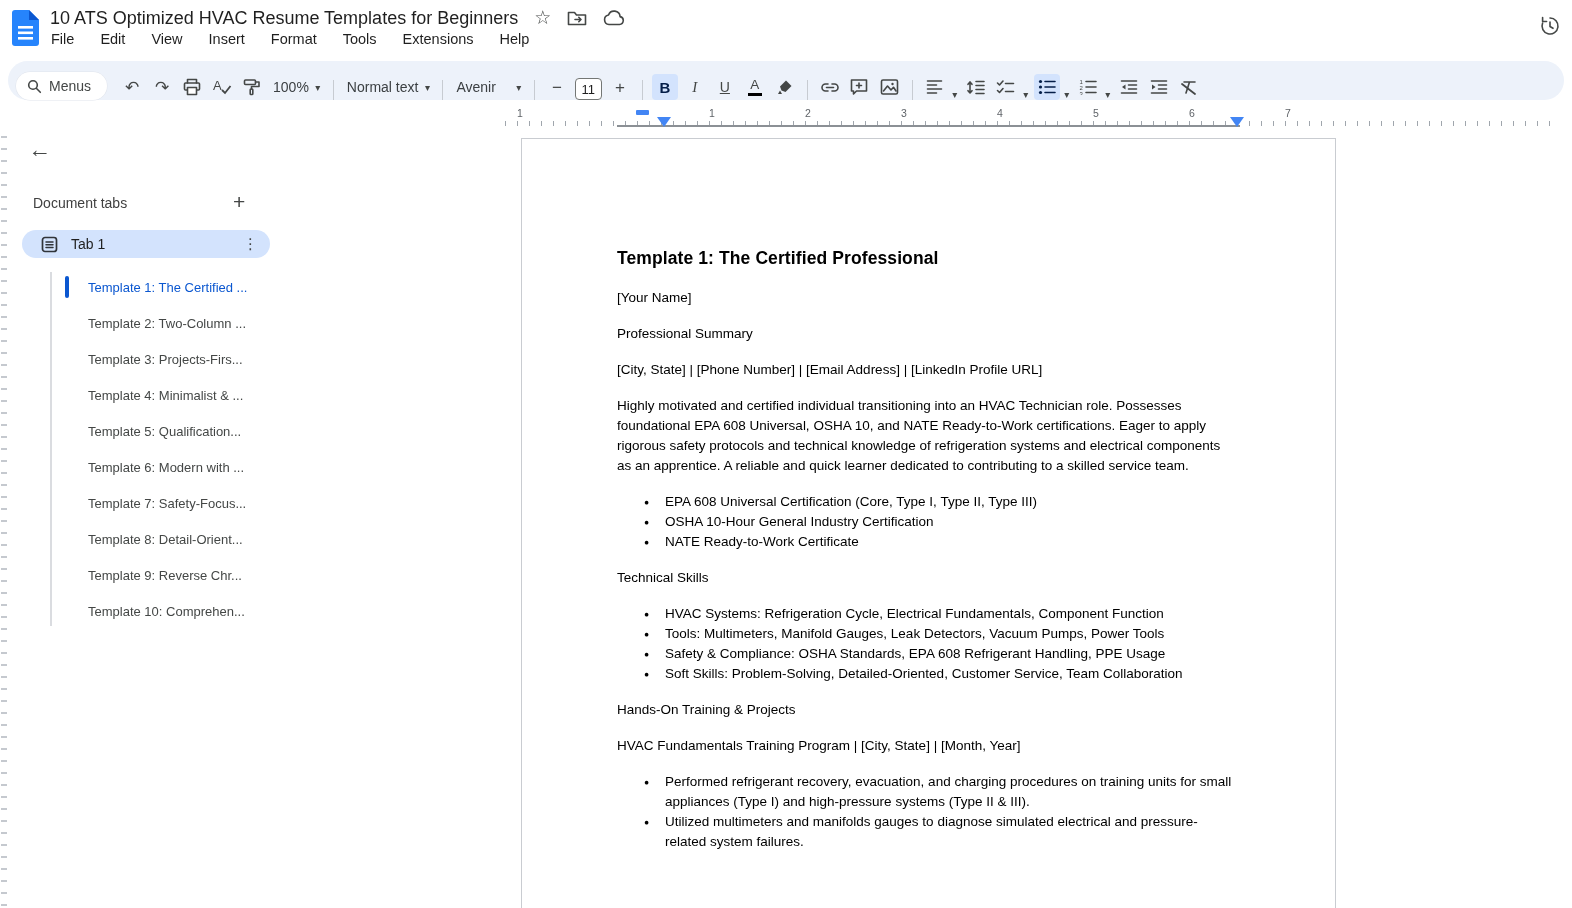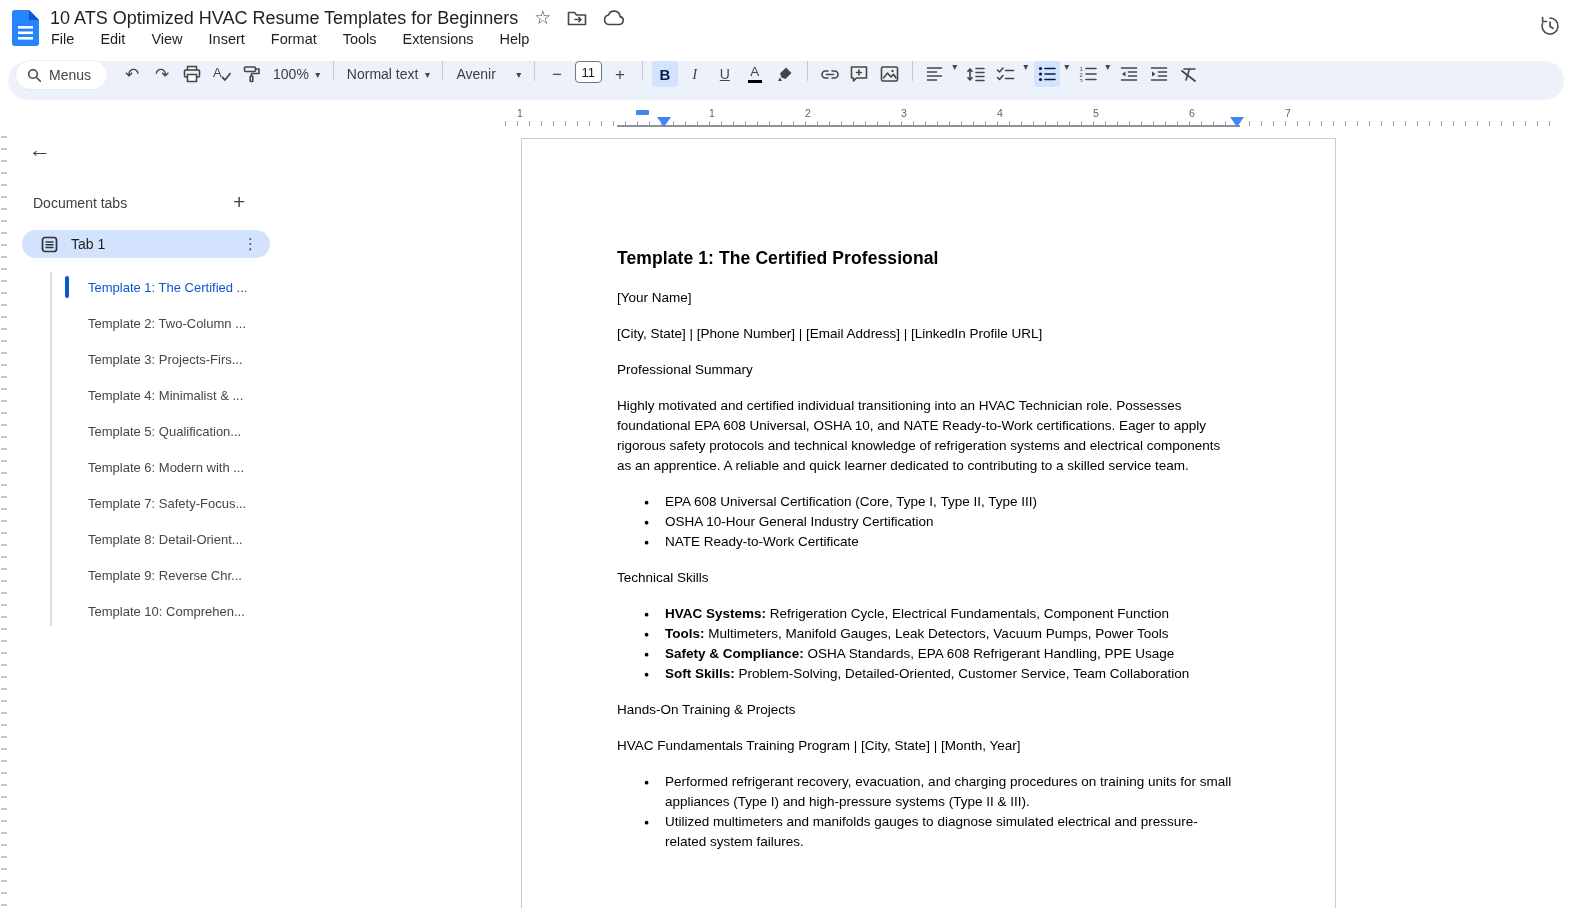--- a/index.html
+++ b/index.html
@@ -13,21 +13,21 @@
   .title-row { position:absolute; left:50px; top:6px; display:flex; align-items:center; gap:16px; }
   .doc-title { font-size:18px; color:#1f1f1f; white-space:nowrap; }
   .title-ic { color:#444746; display:flex; align-items:center; }
   .star-g { font-size:19px; line-height:24px; }
   .menubar { position:absolute; left:51px; top:31px; display:flex; gap:26px; }
   .menubar span { font-size:14.5px; color:#1f1f1f; cursor:default; }
   .history-btn { position:absolute; right:10px; top:14px; color:#3c4043; }
 
   
   .toolbar { position:absolute; top:61px; left:8px; right:8px; height:39px; background:#edf2fa;
-             border-radius:20px; display:flex; align-items:flex-start; padding:0 6px 0 8px; }
+             border-radius:20px; display:flex; align-items:flex-end; padding:0 6px 0 8px; }
   .menus-pill { height:28px; background:#fff; border-radius:15px; display:flex; align-items:center;
                 gap:7px; padding:0 16px 0 11px; margin-right:10px; box-shadow:0 0 0 0.5px #e0e4ec; }
   .menus-pill .lbl { font-size:14px; color:#444746; }
   .tbtn { min-width:26px; height:26px; border-radius:4px; display:flex; align-items:center;
           justify-content:center; color:#444746; margin:0 2px; }
   .tbtn.active { background:#d3e3fd; color:#041e49; }
   .g { font-size:17px; line-height:1; }
   .caret { font-size:10px; color:#444746; margin:0 1px 0 0; width:10px; text-align:center; }
   .sep { width:1px; height:20px; background:#c7cbd1; margin:0 7px; }
   .tb-text { font-size:14px; color:#3c4043; white-space:nowrap; padding:0 4px; }
@@ -71,21 +71,21 @@
 
   
   .page { position:absolute; left:521px; top:138px; width:815px; height:920px; background:#fff;
           border:1px solid #c9ccd1; }
   .doc-content { padding:107px 99px 0 95px; color:#000; }
   .doc-h1 { font-size:17.5px; font-weight:700; letter-spacing:.1px; line-height:24px; margin-bottom:18px; }
   .doc-p { font-size:13.5px; line-height:20px; margin-bottom:16px; }
   .doc-ul { list-style:none; margin-bottom:16px; }
   .doc-ul li { position:relative; padding-left:48px; font-size:13.5px; line-height:20px; }
   .doc-ul .blt { position:absolute; left:27px; top:0; font-size:8.5px; line-height:20px; }
-  .lead { font-weight:700; }
+  .lead { font-weight:400; }
 
   svg { display:block; }
   .ic { stroke:#444746; fill:none; stroke-width:1.6; stroke-linecap:round; stroke-linejoin:round; }
 </style>
 </head>
 <body>
 
 <div class="app">
 
   <header class="titlebar">
@@ -351,22 +351,22 @@
         <li>
           <span>Template 10: Comprehen...</span>
         </li>
       </ul>
   </aside>
 
   <main class="page">
     <div class="doc-content" id="doc-content">
         <div class="doc-h1">Template 1: The Certified Professional</div>
         <div class="doc-p">[Your Name]</div>
+        <div class="doc-p">Professional Summary</div>
         <div class="doc-p">[City, State] | [Phone Number] | [Email Address] | [LinkedIn Profile URL]</div>
-        <div class="doc-p">Professional Summary</div>
         <div class="doc-p">Highly motivated and certified individual transitioning into an HVAC Technician role. Possesses foundational EPA 608 Universal, OSHA 10, and NATE Ready-to-Work certifications. Eager to apply rigorous safety protocols and technical knowledge of refrigeration systems and electrical components as an apprentice. A reliable and quick learner dedicated to contributing to a skilled service team.</div>
         <ul class="doc-ul">
           <li><span class="blt">●</span><span>EPA 608 Universal Certification (Core, Type I, Type II, Type III)</span></li>
           <li><span class="blt">●</span><span>OSHA 10-Hour General Industry Certification</span></li>
           <li><span class="blt">●</span><span>NATE Ready-to-Work Certificate</span></li>
         </ul>
         <div class="doc-p">Technical Skills</div>
         <ul class="doc-ul">
           <li><span class="blt">●</span><span class="lead">HVAC Systems:</span><span> Refrigeration Cycle, Electrical Fundamentals, Component Function</span></li>
           <li><span class="blt">●</span><span class="lead">Tools:</span><span> Multimeters, Manifold Gauges, Leak Detectors, Vacuum Pumps, Power Tools</span></li>

